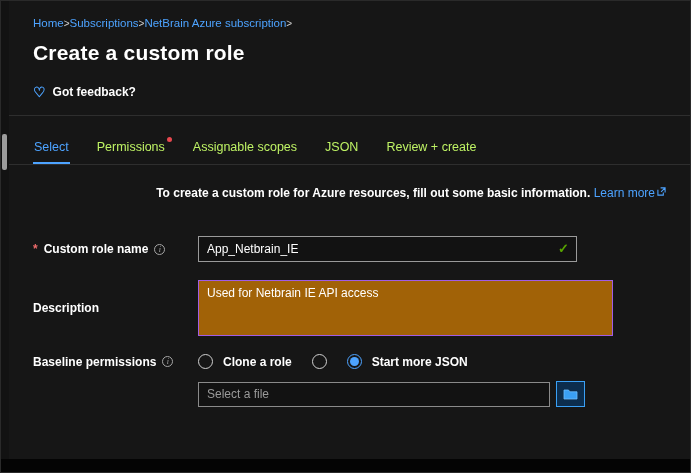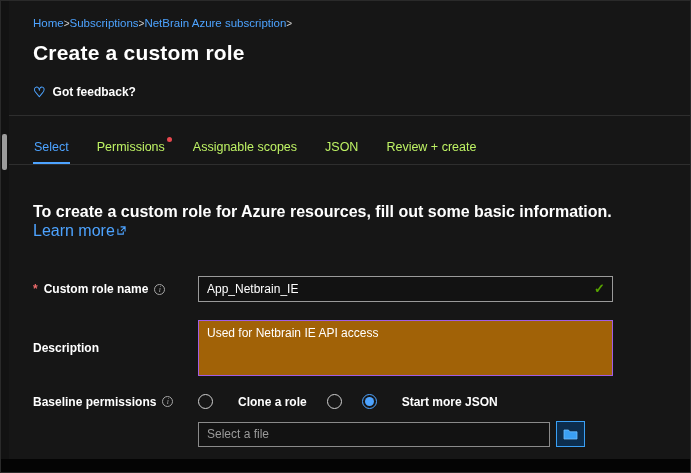--- a/index.html
+++ b/index.html
@@ -40,51 +40,51 @@
 
   
   .tabs { display:flex; gap:26px; margin-top:24px; font-size:12.5px; }
   .tab { position:relative; padding:0 1px 10px 1px; color:#bef264; cursor:pointer; font-weight:400; }
   .tab.active { color:#4da3ff; }
   .tab.active::after { content:""; position:absolute; left:0; right:0; bottom:0; height:2px; background:#4da3ff; }
   .error-dot { position:absolute; top:-3px; right:-6px; width:5px; height:5px; border-radius:50%; background:#e8484f; }
   .tabs-divider { margin-top:0; }
 
   
-  .intro { margin-top:38px; font-size:16px; font-weight:700; }
+  .intro { margin-top:20px; font-size:12px; font-weight:700;text-align:right; }
   .learn-more { color:#4da3ff; font-weight:400; cursor:pointer; white-space:nowrap; }
   .ext-icon { display:inline-block; vertical-align:1px; margin-left:2px; }
 
   
   .form-row { display:flex; align-items:center; margin-top:18px; }
   .form-row.first { margin-top:36px; }
   .form-label { width:165px; flex:0 0 165px; font-size:12px; font-weight:700; display:flex; align-items:center; gap:4px; }
   .req { color:#ee6b6b; margin-right:2px; }
   .info-i {
     width:11px; height:11px; border:1px solid #a6a6a6; border-radius:50%;
     display:inline-flex; align-items:center; justify-content:center;
     font-size:8px; color:#a6a6a6; font-style:italic; font-weight:400;
     font-family:"Liberation Serif", serif; cursor:default; margin-left:2px;
   }
-  .input-wrap { position:relative; width:415px; }
+  .input-wrap { position:relative; width:379px; }
   .text-input {
     width:100%; height:26px; background:#121212; border:1px solid #9a9a9a;
     color:#fff; font-size:12px; padding:0 26px 0 8px; outline:none;
     font-family:"Liberation Sans", sans-serif;
   }
   .valid-check { position:absolute; right:8px; top:5px; color:#57a300; font-size:13px; font-weight:700; }
   .desc-area {
     width:415px; height:56px; background:#a16207; border:1px solid #a05ce6;
     color:#fff; font-size:12px; padding:5px 8px; resize:none; outline:none;
     font-family:"Liberation Sans", sans-serif;
   }
 
   
   .radio-group { display:flex; align-items:center; gap:20px; }
-  .radio-opt { display:flex; align-items:center; gap:25px; cursor:pointer; font-size:12px; font-weight:700; }
+  .radio-opt { display:flex; align-items:center; gap:10px; cursor:pointer; font-size:12px; font-weight:700; }
   .radio-circle { width:15px; height:15px; border:1px solid #d0d0d0; border-radius:50%;
                   display:inline-flex; align-items:center; justify-content:center; flex:0 0 15px; }
   .radio-circle.selected { border-color:#4da3ff; }
   .radio-circle.selected::after { content:""; width:9px; height:9px; border-radius:50%; background:#4da3ff; }
 
   
   .file-row { margin-top:12px; margin-left:165px; display:flex; align-items:center; }
   .file-input {
     width:352px; height:25px; background:#121212; border:1px solid #8a8a8a;
     color:#0ea5e9; font-size:12px; padding:0 8px; outline:none;

